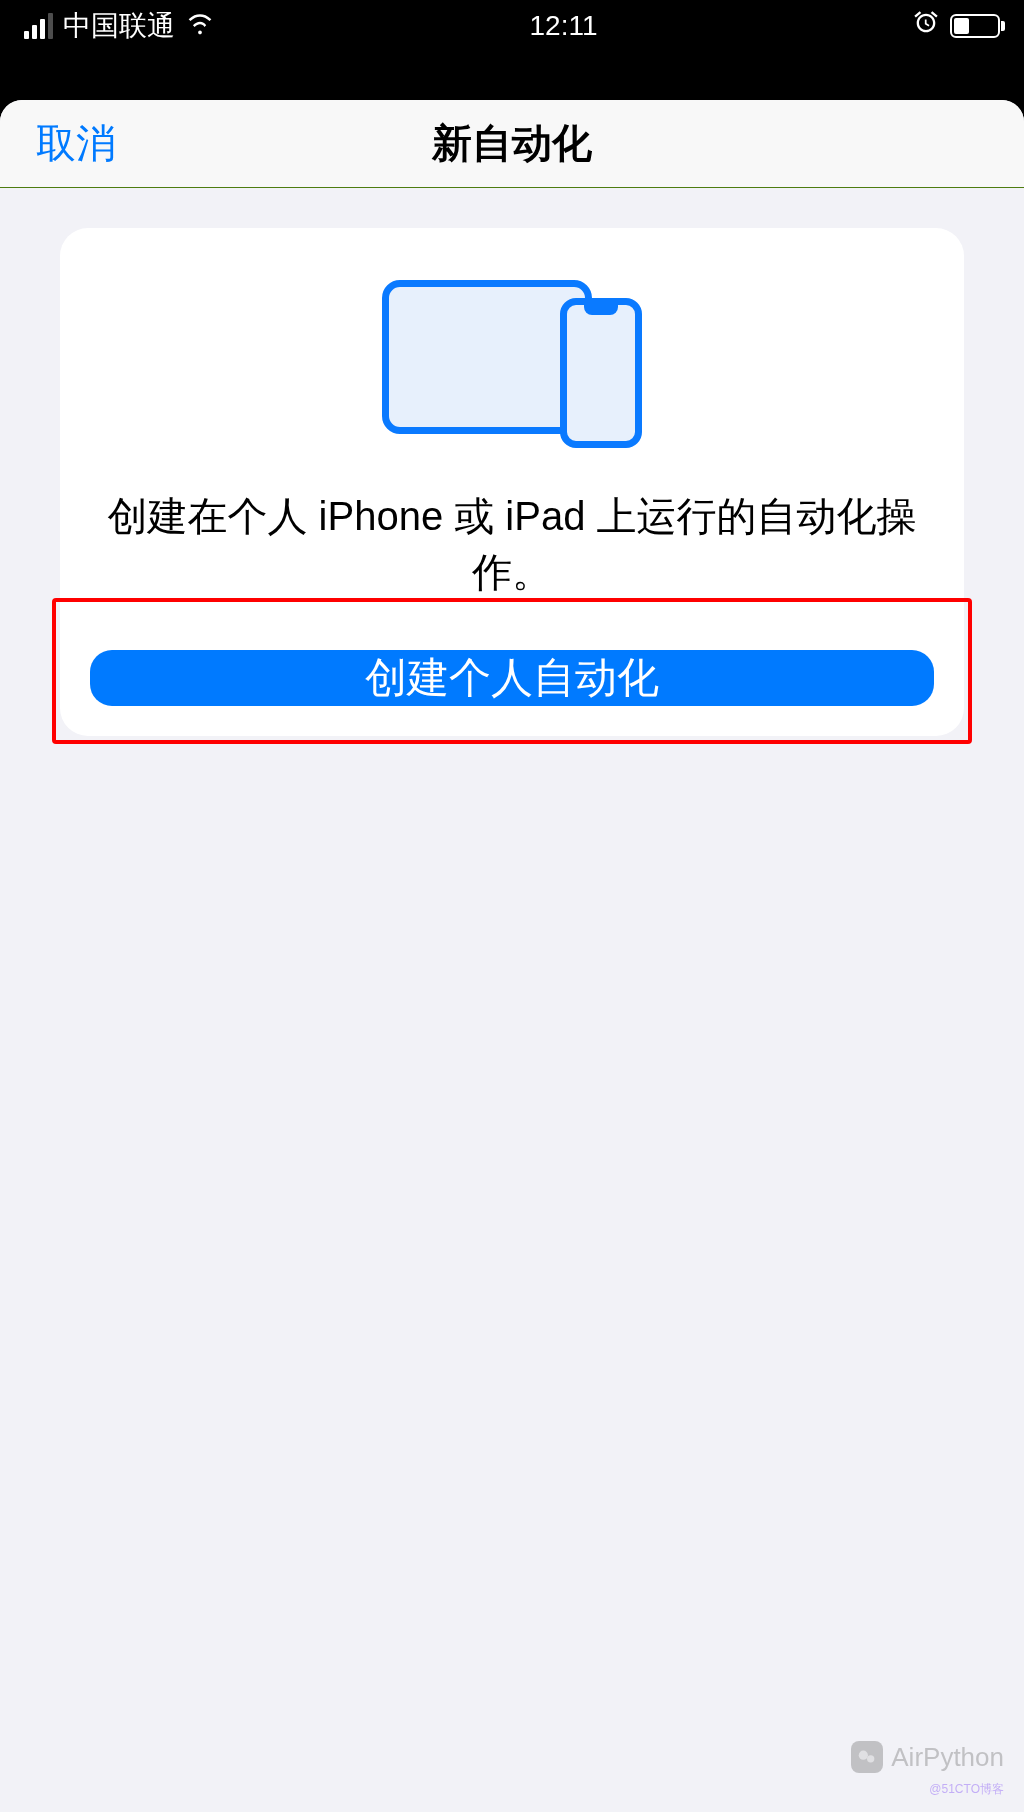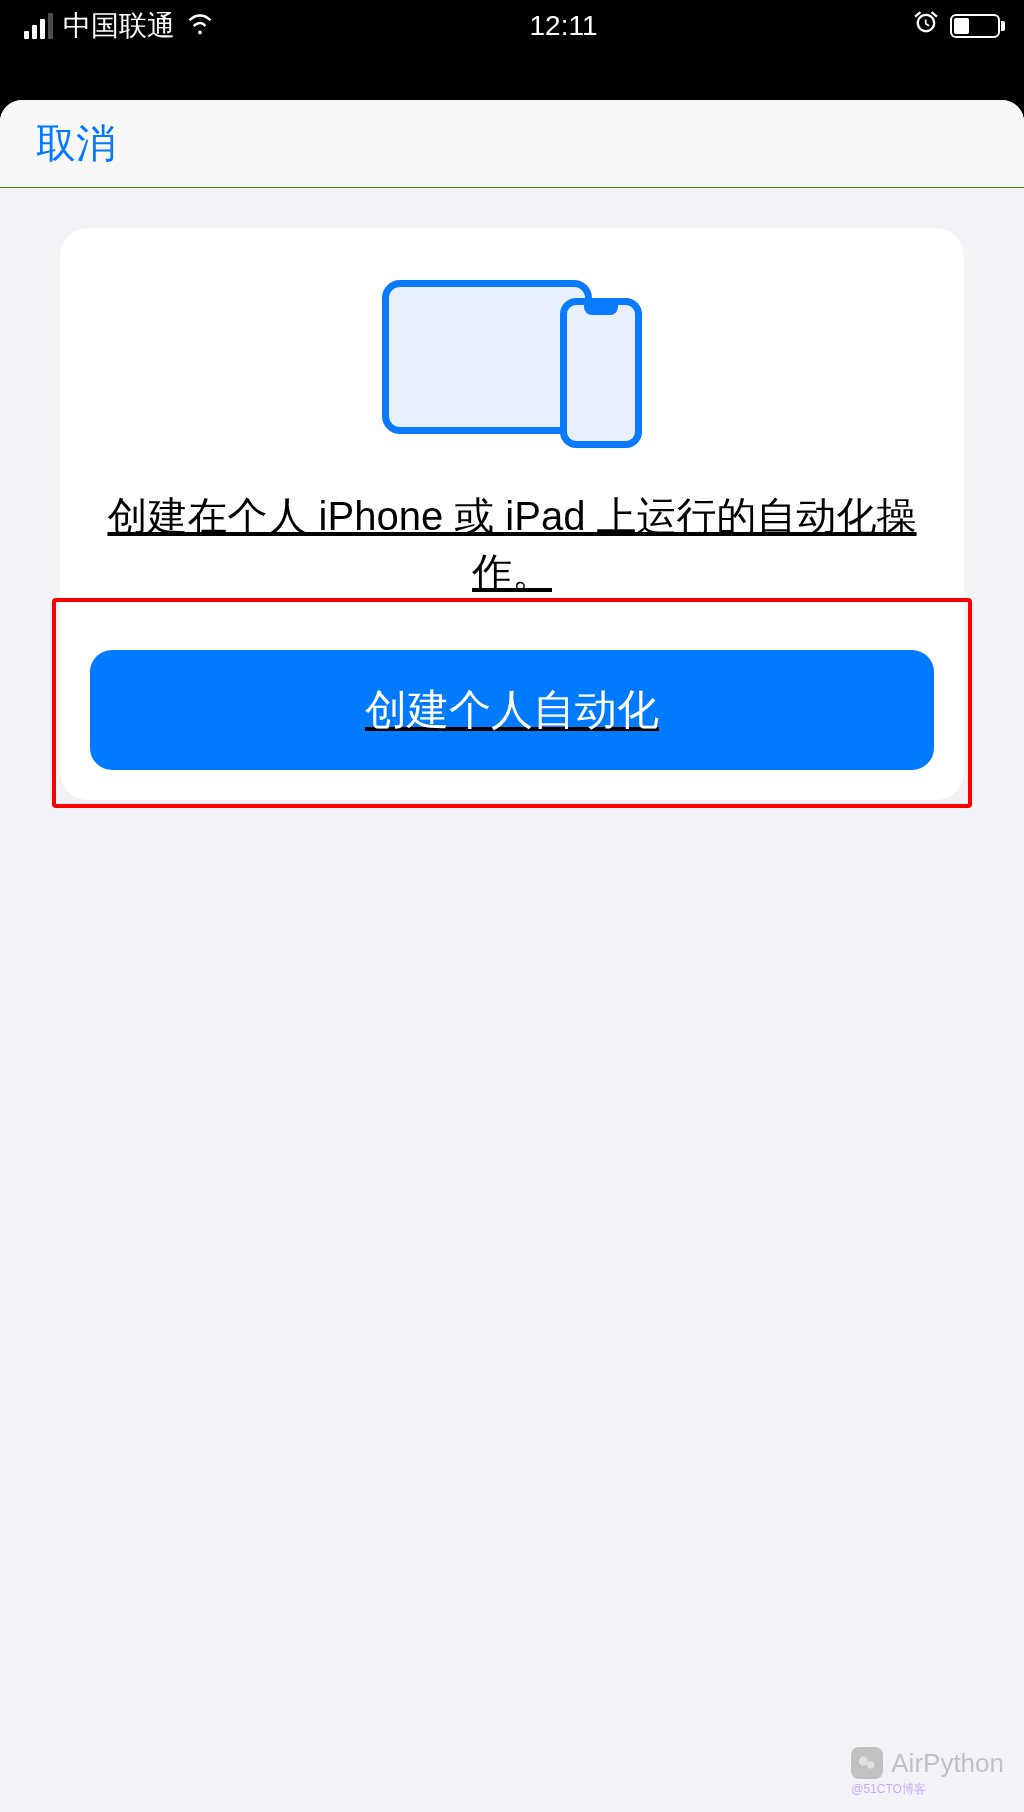--- a/index.html
+++ b/index.html
@@ -145,21 +145,20 @@
       border-radius: 28px;
       padding: 50px 30px 30px 30px;
       margin-bottom: 40px;
       display: flex;
       flex-direction: column;
       align-items: center;
     }
     
     .card-highlighted {
       position: relative;
-      text-decoration: underline;
     }
     
     .highlight-box {
       position: absolute;
       border: 4px solid #ff0000;
       border-radius: 4px;
       pointer-events: none;
     }
     
     .icon-container {
@@ -217,21 +216,20 @@
       font-size: 40px;
       color: #000;
       text-align: center;
       line-height: 1.4;
       margin-bottom: 50px;
       padding: 0 10px;
     }
     
     .action-button {
       width: 100%;
-      padding: 32px;
       border: none;
       border-radius: 22px;
       font-size: 42px;
       font-weight: 500;
       color: #fff;
       cursor: pointer;
       font-family: inherit;
     }
     
     .button-blue {
@@ -241,22 +239,22 @@
     .button-orange {
       background: #ff9500;
     }
     
     .watermark {
       position: absolute;
       bottom: 14px;
       right: 20px;
       display: flex;
       flex-direction: column;
-      align-items: flex-start;
-      gap: 2px;
+      align-items: flex-end;
+      gap: 8px;
       opacity: 0.45;
     }
     
     .watermark-top {
       display: flex;
       align-items: center;
       gap: 8px;
       color: #888;
       font-size: 26px;
     }
@@ -306,20 +304,21 @@
     </div>
   </div>
 </div>
 
 <div class="black-gap"></div>
 
 <div class="sheet-container">
 
   <div class="nav-bar">
     <span class="nav-cancel">取消</span>
+    <span class="nav-title">新自动化</span>
   </div>
 
   <div class="content-area">
 
     <div class="card card-highlighted" style="position:relative;">
       <div class="icon-container">
         <div class="devices-icon">
           <div class="ipad-shape"></div>
           <div class="iphone-shape">
             <div class="iphone-notch"></div>

